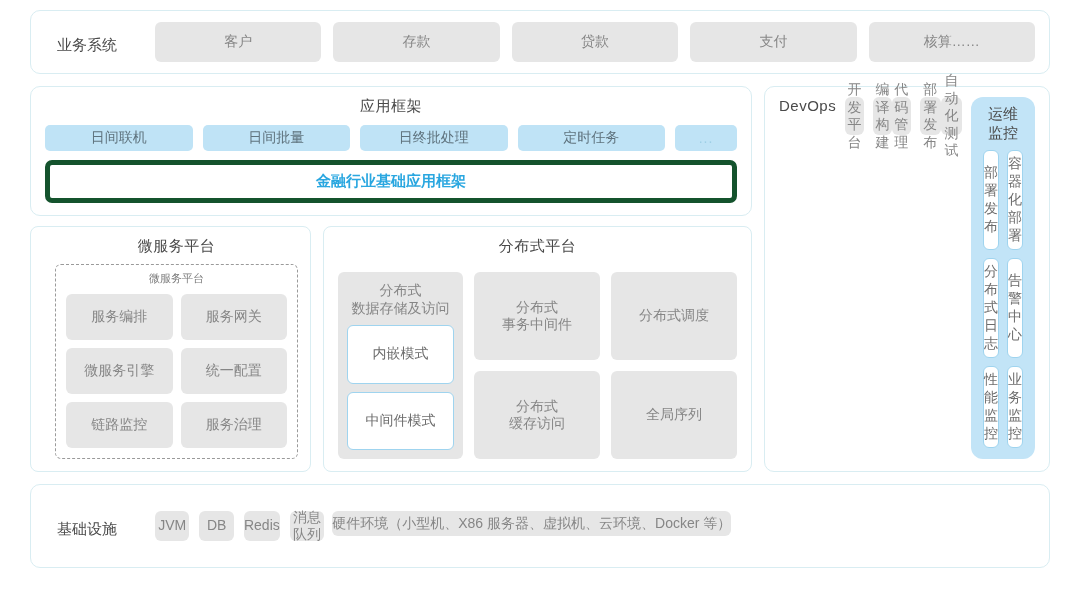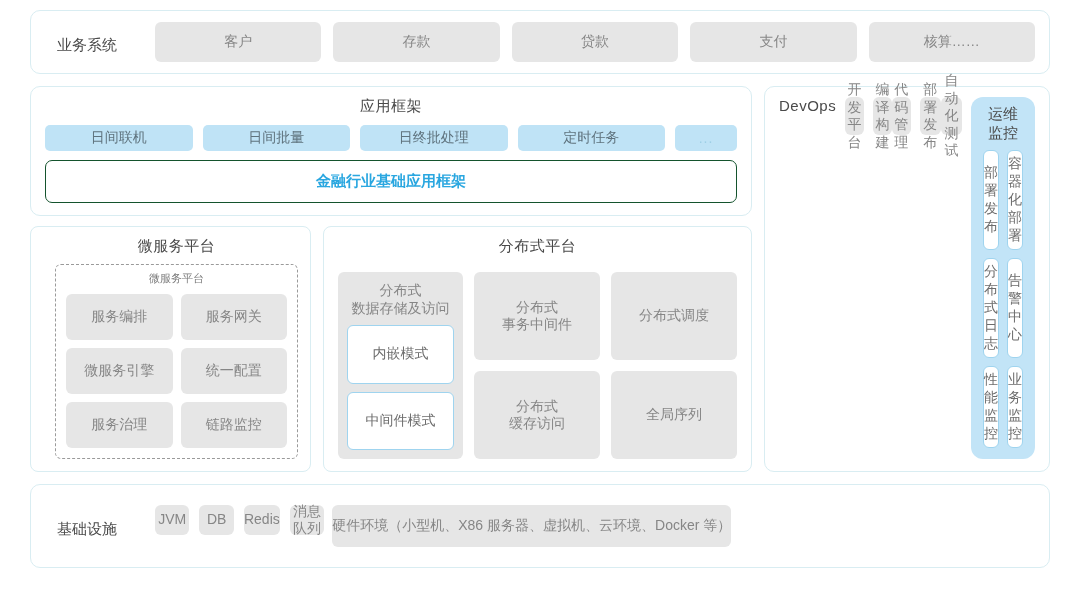--- a/index.html
+++ b/index.html
@@ -127,21 +127,21 @@
   }
   .appframe .tag-row {
     display: flex;
     gap: 10px;
     height: 31px;
   }
   .appframe .tag-row .chip-blue { flex: 1; }
   .appframe .tag-row .chip-blue.narrow { flex: 0 0 62px; color:#9ecfe6; letter-spacing:1px;}
   .framework-bar {
     height: 50px;
-    border: 1px solid #14532d;
+    border: 5px solid #14532d;
     border-radius: 7px;
     background: #ffffff;
     display: flex;
     align-items: center;
     justify-content: center;
     color: #2aa7e0;
     font-size: 15px;
     font-weight: bold;
     box-sizing: border-box;
   }
@@ -279,21 +279,21 @@
     display: flex;
     gap: 8px;
     min-width: 0;
   }
   .infra-top {
     display: flex;
     gap: 10px;
     height: 30px;
   }
   .infra-top .chip { flex: 1; }
-  .infra-bottom { height: 42px; }
+  .infra-bottom { height: 25px; }
 </style>
 </head>
 <body>
 
 <div class="page">
 
   <div class="outer-panel row-business">
     <div class="row-label">业务系统</div>
     <div class="chip">客户</div>
     <div class="chip">存款</div>
@@ -322,22 +322,22 @@
 
         <div class="sub-panel micro">
           <div class="panel-title">微服务平台</div>
           <div class="dashed-box">
             <div class="dashed-title">微服务平台</div>
             <div class="grid2">
               <div class="chip">服务编排</div>
               <div class="chip">服务网关</div>
               <div class="chip">微服务引擎</div>
               <div class="chip">统一配置</div>
+              <div class="chip">链路监控</div>
               <div class="chip">服务治理</div>
-              <div class="chip">链路监控</div>
             </div>
           </div>
         </div>
 
         <div class="sub-panel dist">
           <div class="panel-title">分布式平台</div>
           <div class="dist-body">
             <div class="dist-col-left">
               <div class="cap">分布式
 数据存储及访问</div>

